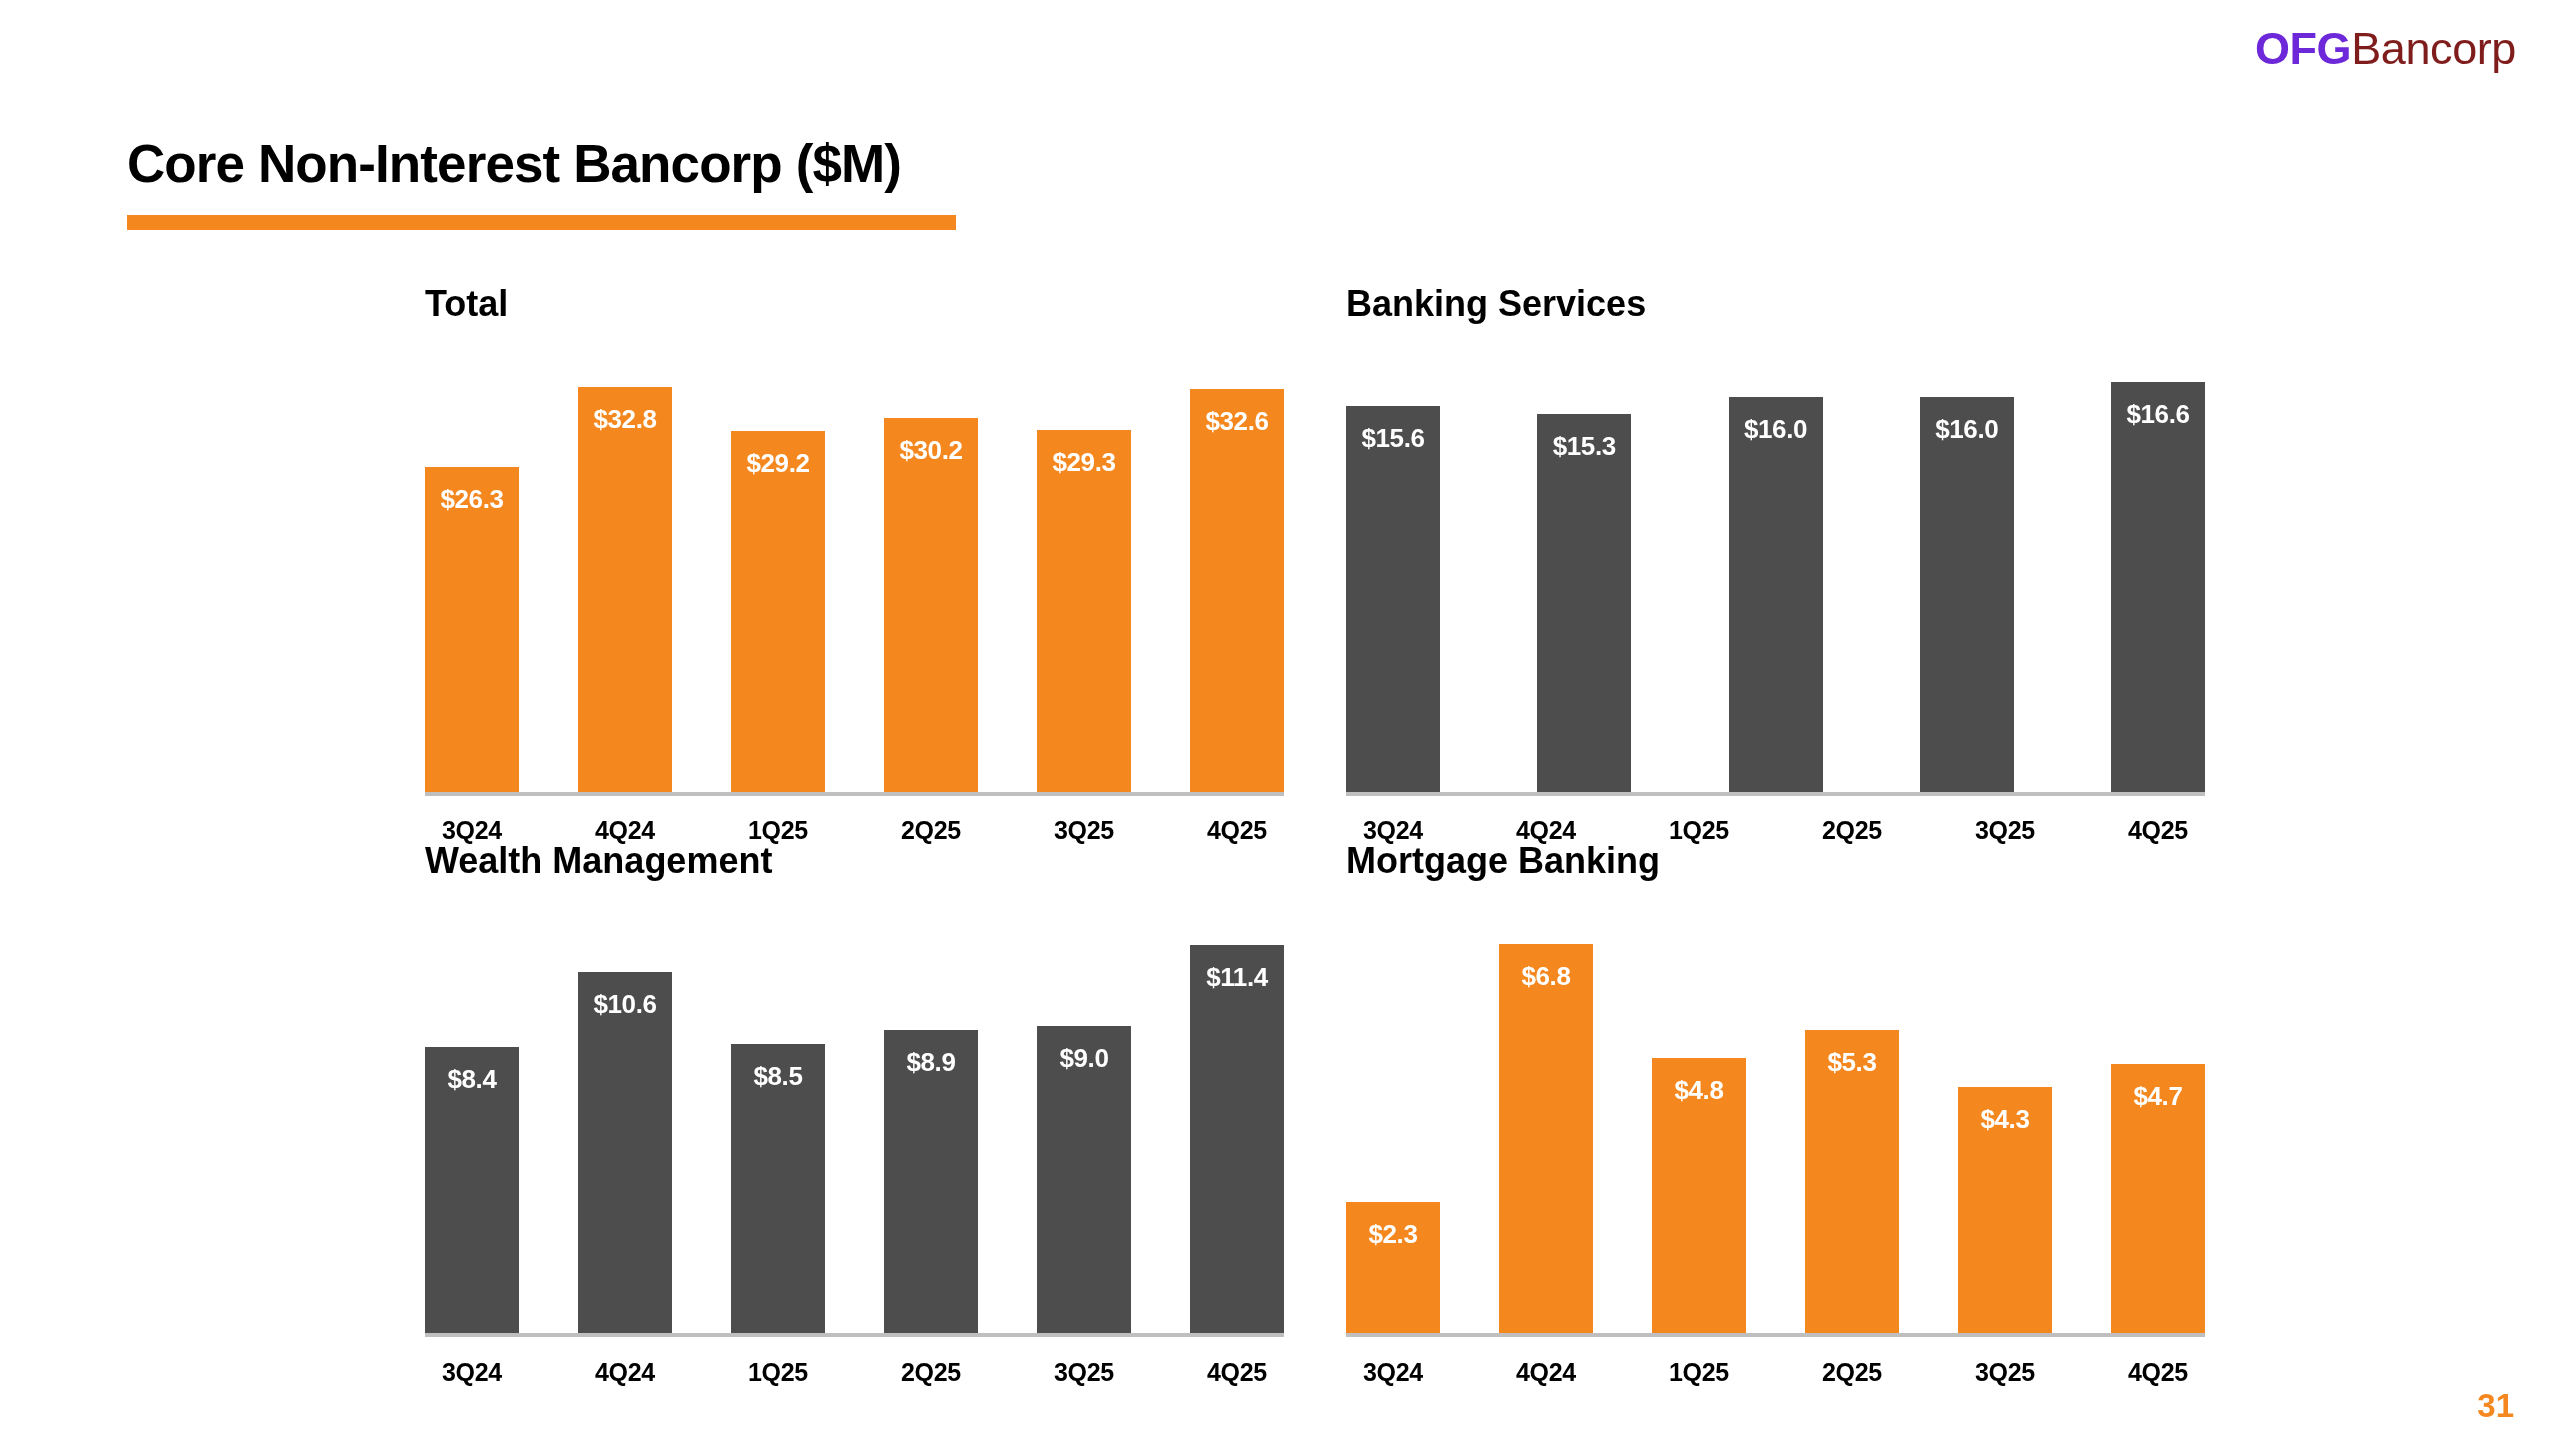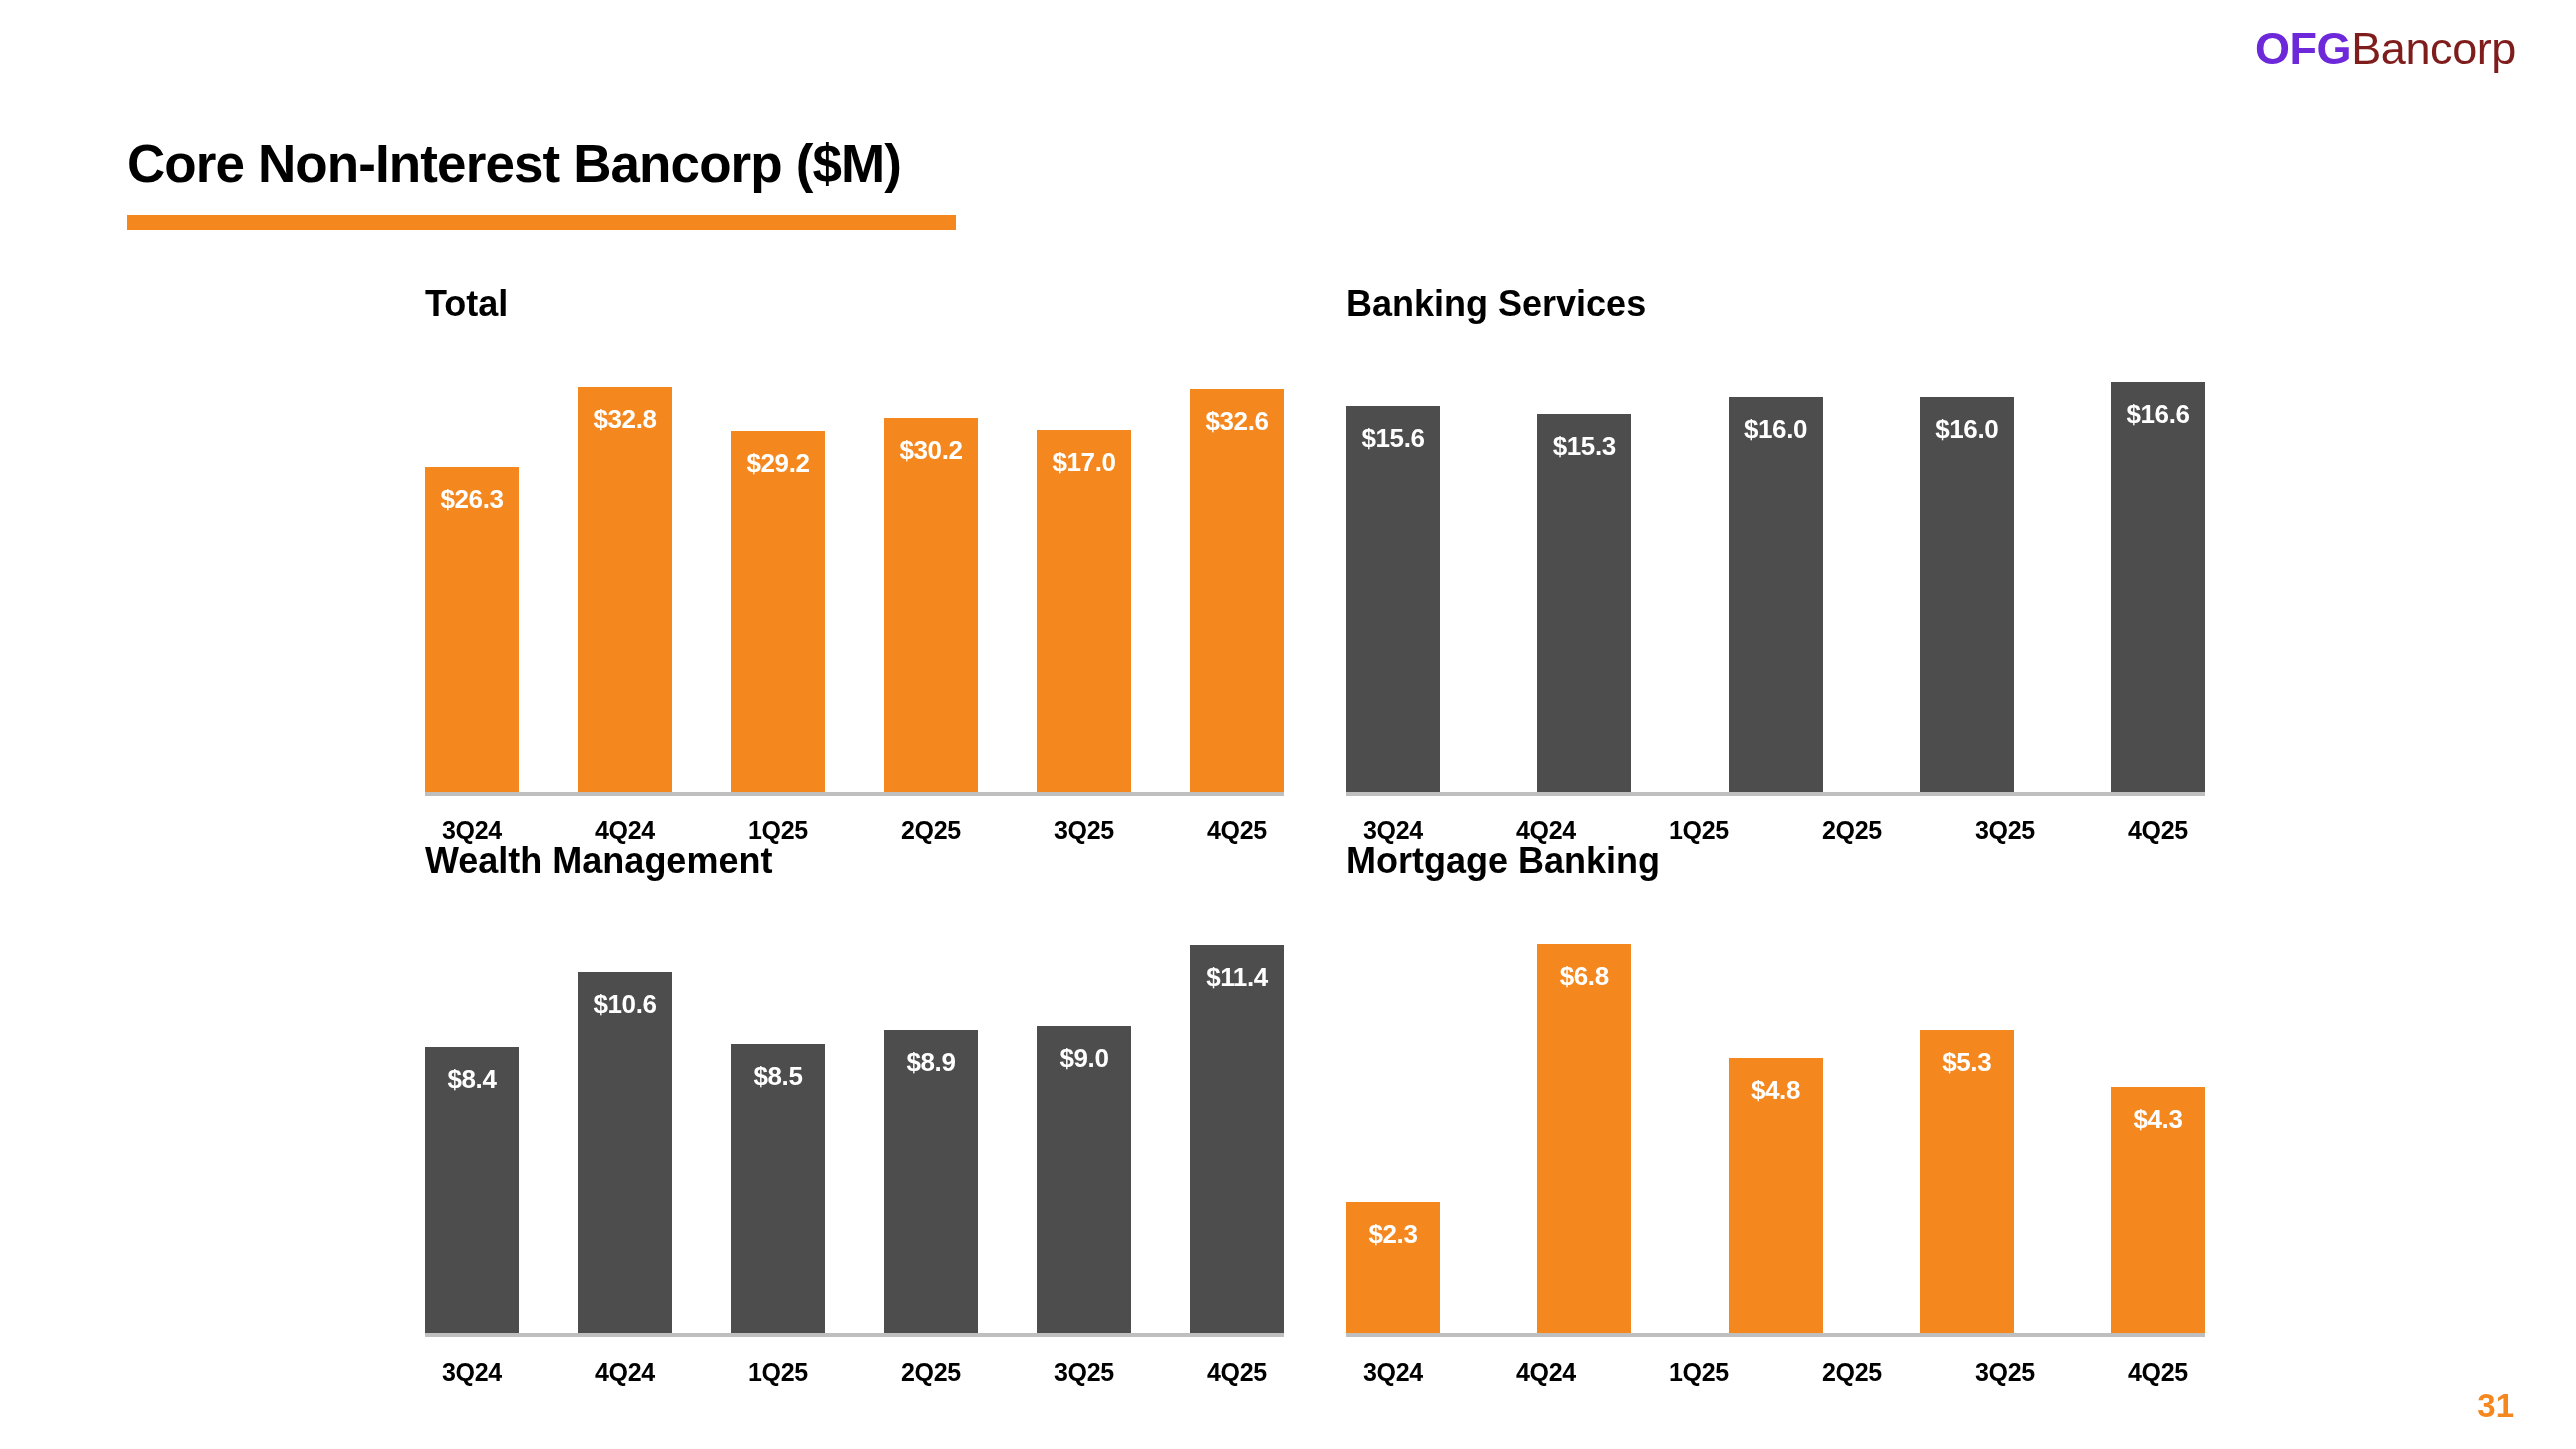--- a/index.html
+++ b/index.html
@@ -167,21 +167,21 @@
                 <span class="bar-value">$29.2</span>
               </div>
             </div>
             <div class="bar-slot">
               <div class="bar orange" style="height: 374px;">
                 <span class="bar-value">$30.2</span>
               </div>
             </div>
             <div class="bar-slot">
               <div class="bar orange" style="height: 362px;">
-                <span class="bar-value">$17.0</span>
+                <span class="bar-value">$29.3</span>
               </div>
             </div>
             <div class="bar-slot">
               <div class="bar orange" style="height: 403px;">
                 <span class="bar-value">$32.6</span>
               </div>
             </div>
           </div>
           <div class="axis-line" style="top: 445px;"></div>
         </div>
@@ -303,20 +303,25 @@
             <div class="bar-slot">
               <div class="bar orange" style="height: 303px;">
                 <span class="bar-value">$5.3</span>
               </div>
             </div>
             <div class="bar-slot">
               <div class="bar orange" style="height: 246px;">
                 <span class="bar-value">$4.3</span>
               </div>
             </div>
+            <div class="bar-slot">
+              <div class="bar orange" style="height: 269px;">
+                <span class="bar-value">$4.7</span>
+              </div>
+            </div>
           </div>
           <div class="axis-line" style="top: 429px;"></div>
         </div>
         <div class="cat-labels" style="top: 518px;">
           <div class="cat-slot">3Q24</div>
           <div class="cat-slot">4Q24</div>
           <div class="cat-slot">1Q25</div>
           <div class="cat-slot">2Q25</div>
           <div class="cat-slot">3Q25</div>
           <div class="cat-slot">4Q25</div>

